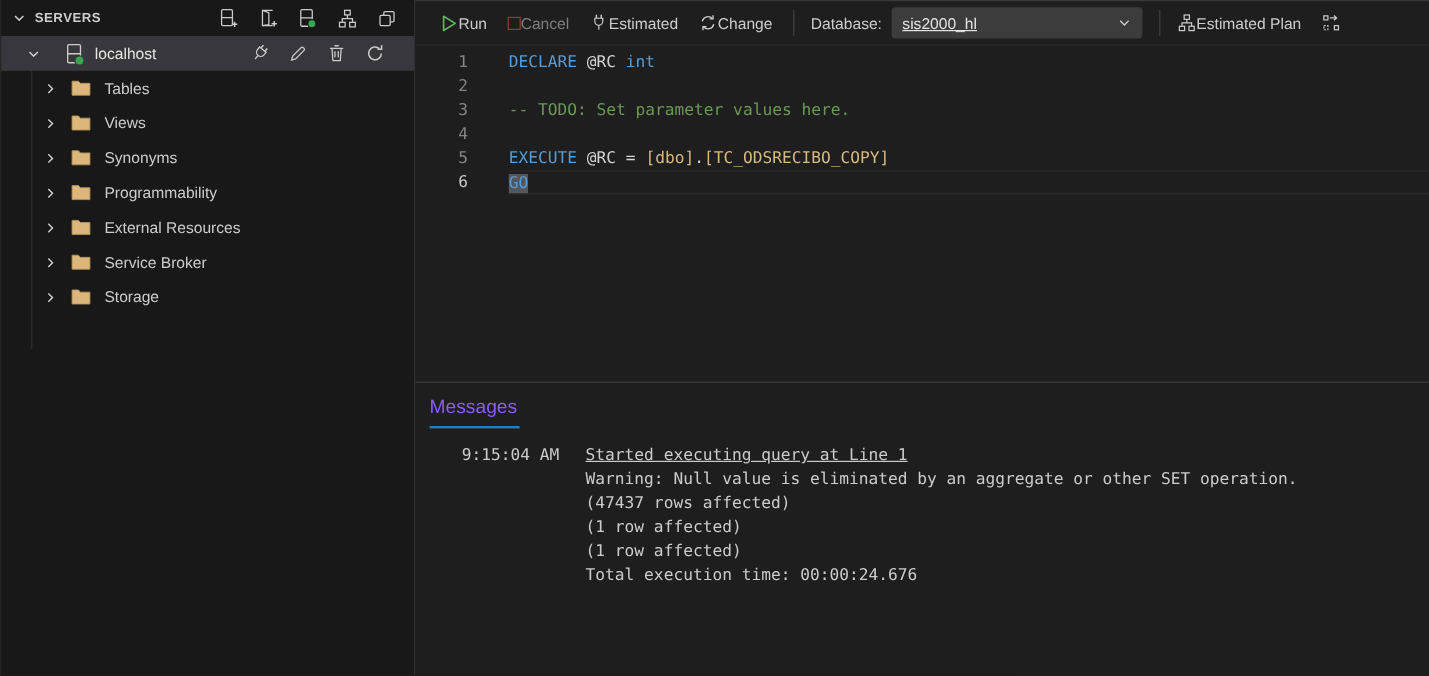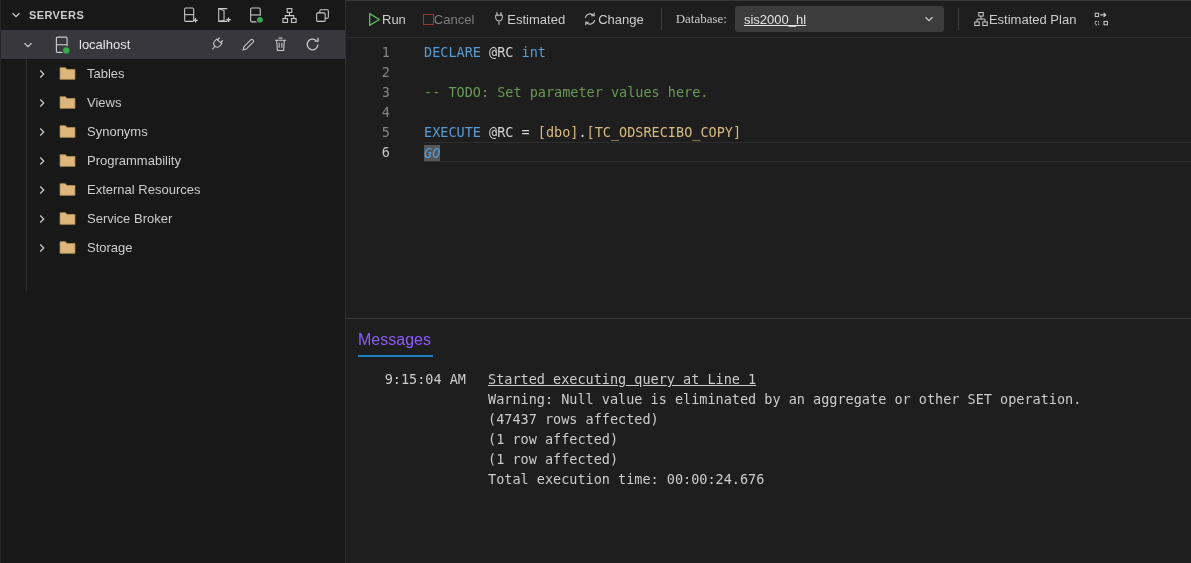--- a/index.html
+++ b/index.html
@@ -31,38 +31,38 @@
   
   .main { flex:1; display:flex; flex-direction:column; border-top:1px solid #383838; }
 
   
   .toolbar { height:37px; border-bottom:1px solid #2e2e2e; display:flex; align-items:center;
              padding-left:21px; color:#cccccc; font-size:13px; white-space:nowrap; overflow:hidden; }
   .tb-item { display:flex; align-items:center; gap:0; margin-right:17px; cursor:pointer; }
   .tb-item.disabled { color:#7e7e7e; cursor:default; }
   .tb-sep { width:1px; height:22px; background:#404040; margin:0 14px 0 0; }
   .cancel-box { width:11px; height:11px; border:1.5px solid #973c2b; }
-  .db-label { margin:0 8px 0 0;font-family:Liberation Serif, serif; }
+  .db-label { margin:0 8px 0 0; }
   .db-select { width:209px; height:26px; background:#3c3c3c; border-radius:3px; display:flex;
                align-items:center; padding:0 8px 0 9px; color:#e4e4e4; cursor:pointer; margin-right:14px;text-decoration:underline; }
   .db-select .chev { margin-left:auto; }
 
   
   .editor { height:280px; padding-top:4px; font-family:"DejaVu Sans Mono", monospace;
             font-size:13.5px; line-height:20px; overflow:hidden; }
   .code-line { display:flex; height:20px; }
   .gutter { width:44px; flex:none; text-align:right; color:#858585; margin-right:34px; }
   .code-line.current .gutter { color:#c6c6c6; }
   .code { white-space:pre; flex:1; }
   .code-line.current .code { border-top:1px solid #2e2e2e; border-bottom:1px solid #2e2e2e; }
   .tk-kw { color:#569cd6; }
   .tk-plain { color:#d4d4d4; }
   .tk-comment { color:#6a9955; }
   .tk-gold { color:#d7ba7d; }
-  .word-highlight { background:#55565a;font-style:italic; }
+  .word-highlight { background:#55565a; }
 
   
   .panel { height:245px; border-top:1px solid #3c3c3c; padding-top:10px; }
   .panel-tabs { padding-left:12px; }
   .tab { display:inline-block; color:#8b5cf6; font-size:16px; font-weight:normal;
          padding:2px 2px 6px 0; border-bottom:2px solid #1f7fc4; cursor:pointer; }
   .panel-body { margin-top:12px; display:flex; font-family:"DejaVu Sans Mono", monospace;
                 font-size:13.5px; line-height:20px; color:#cccccc; }
   .ts-col { width:120px; flex:none; text-align:right; }
   .msg-col { margin-left:22px; }

